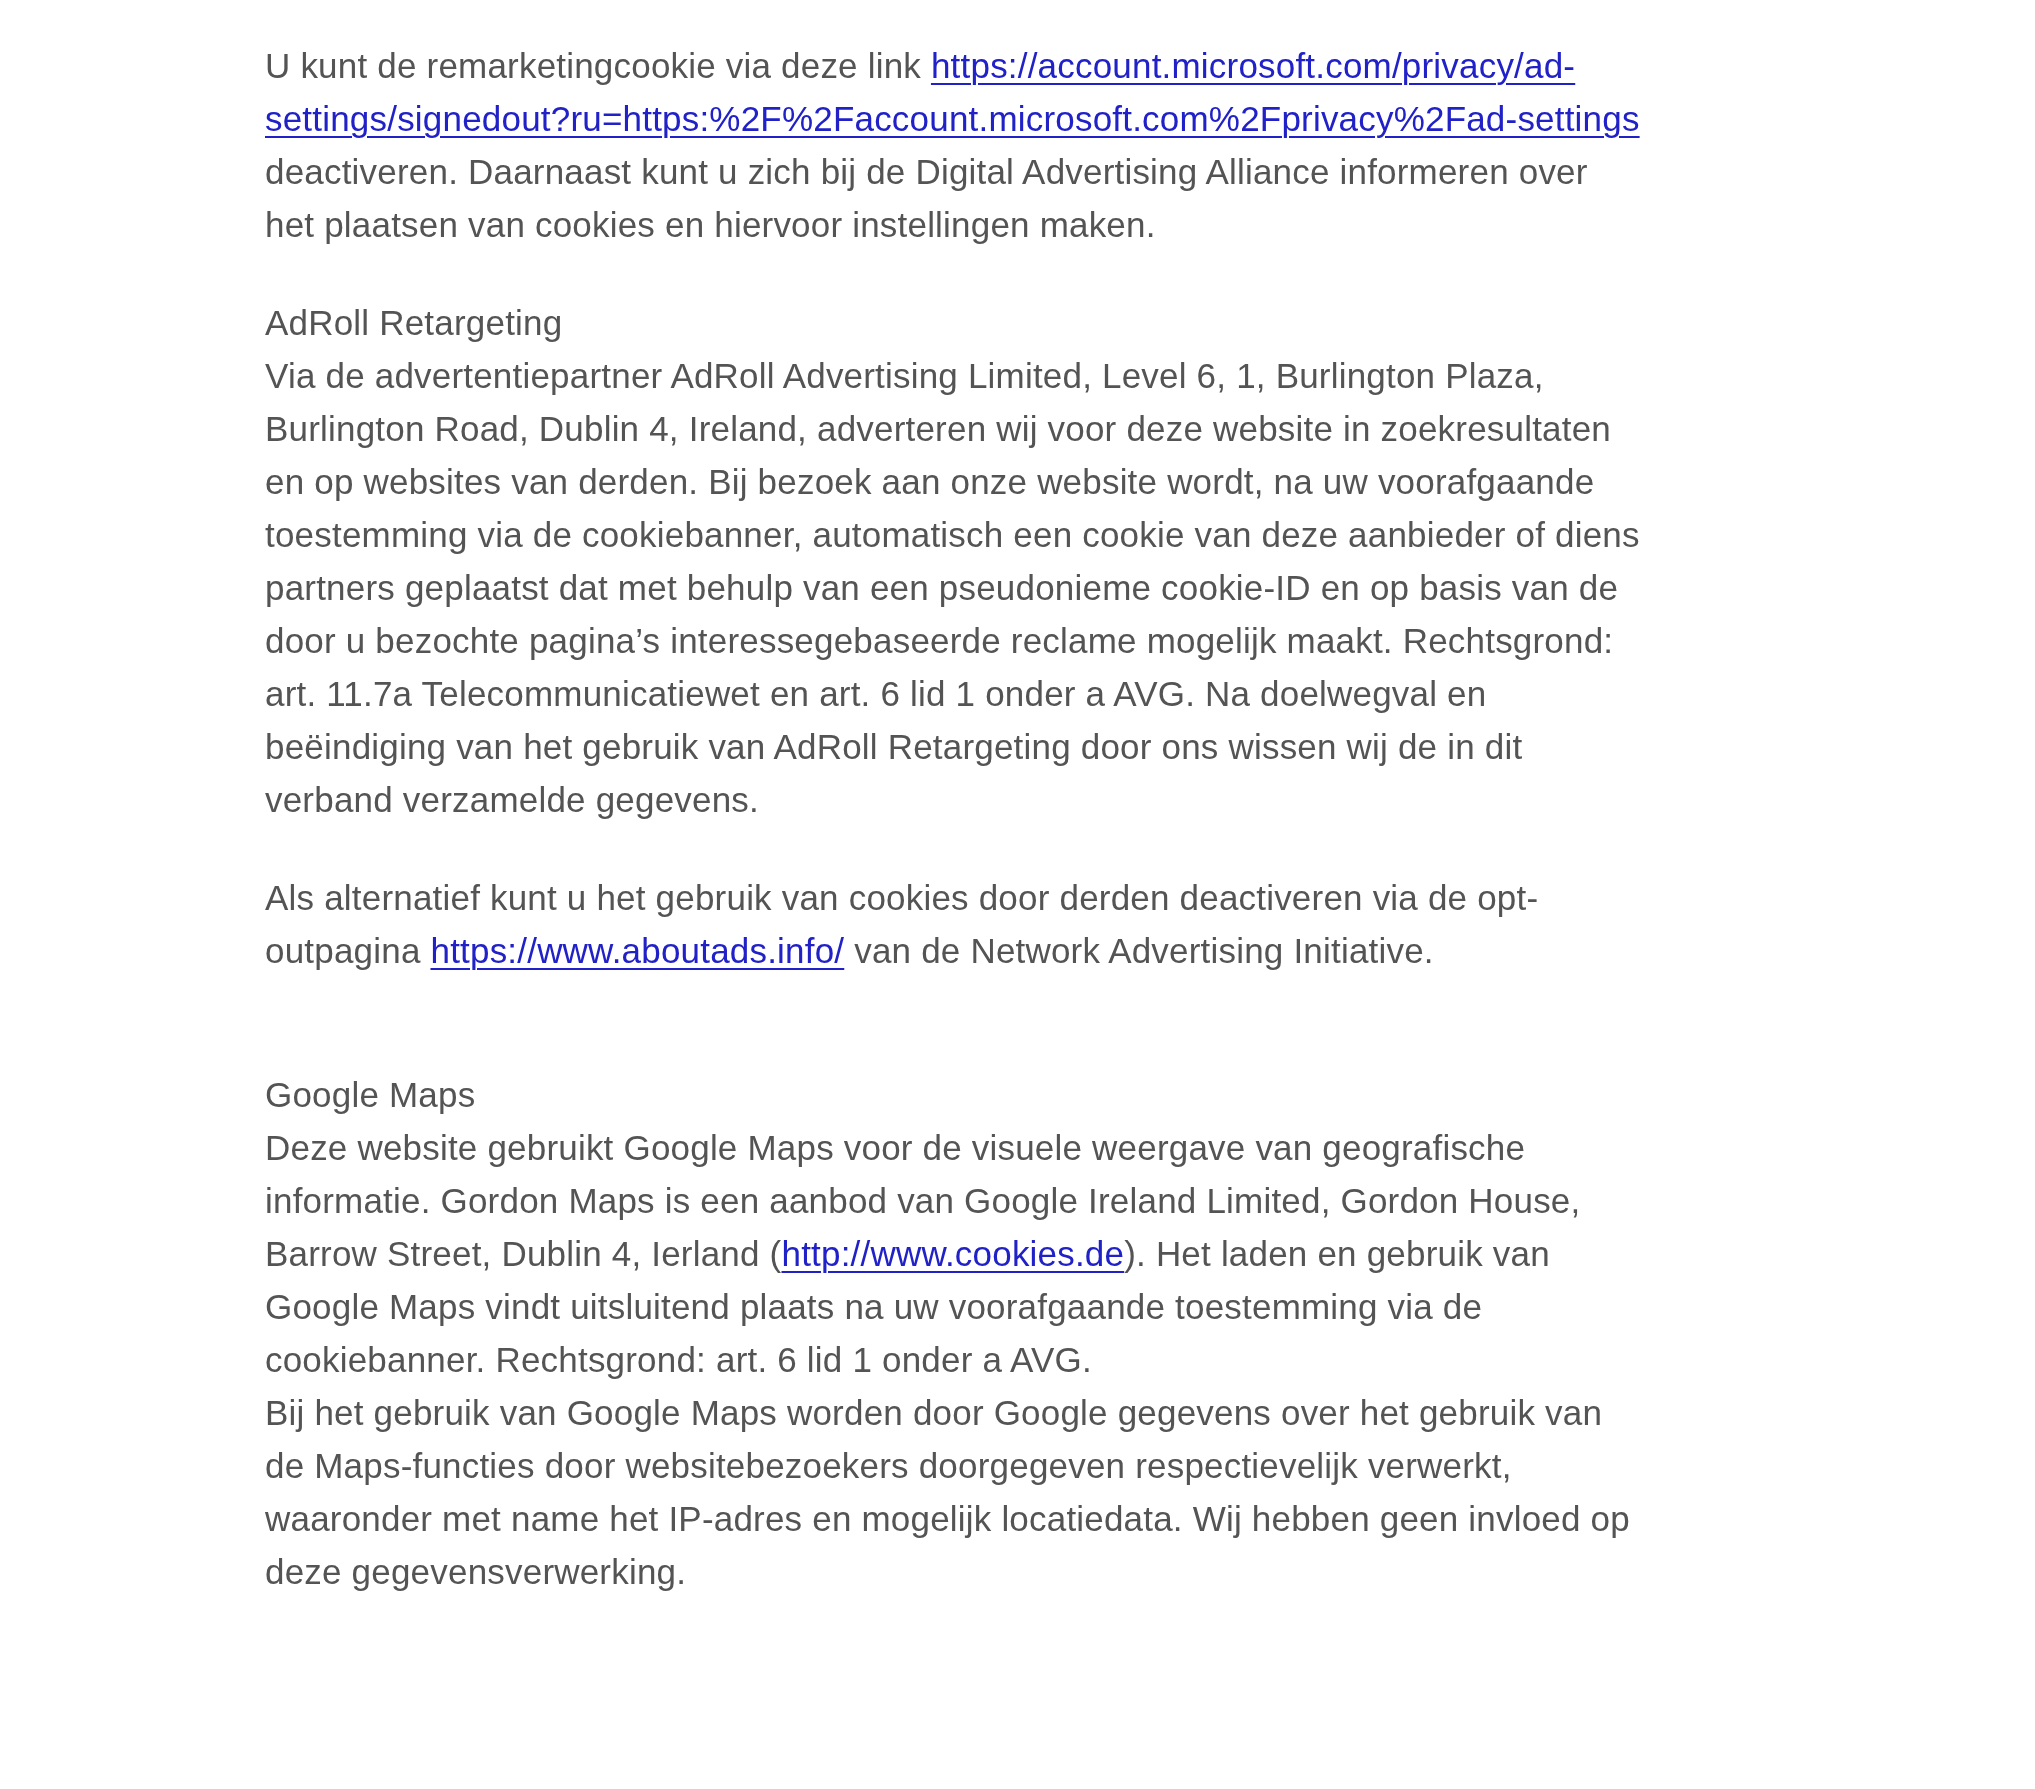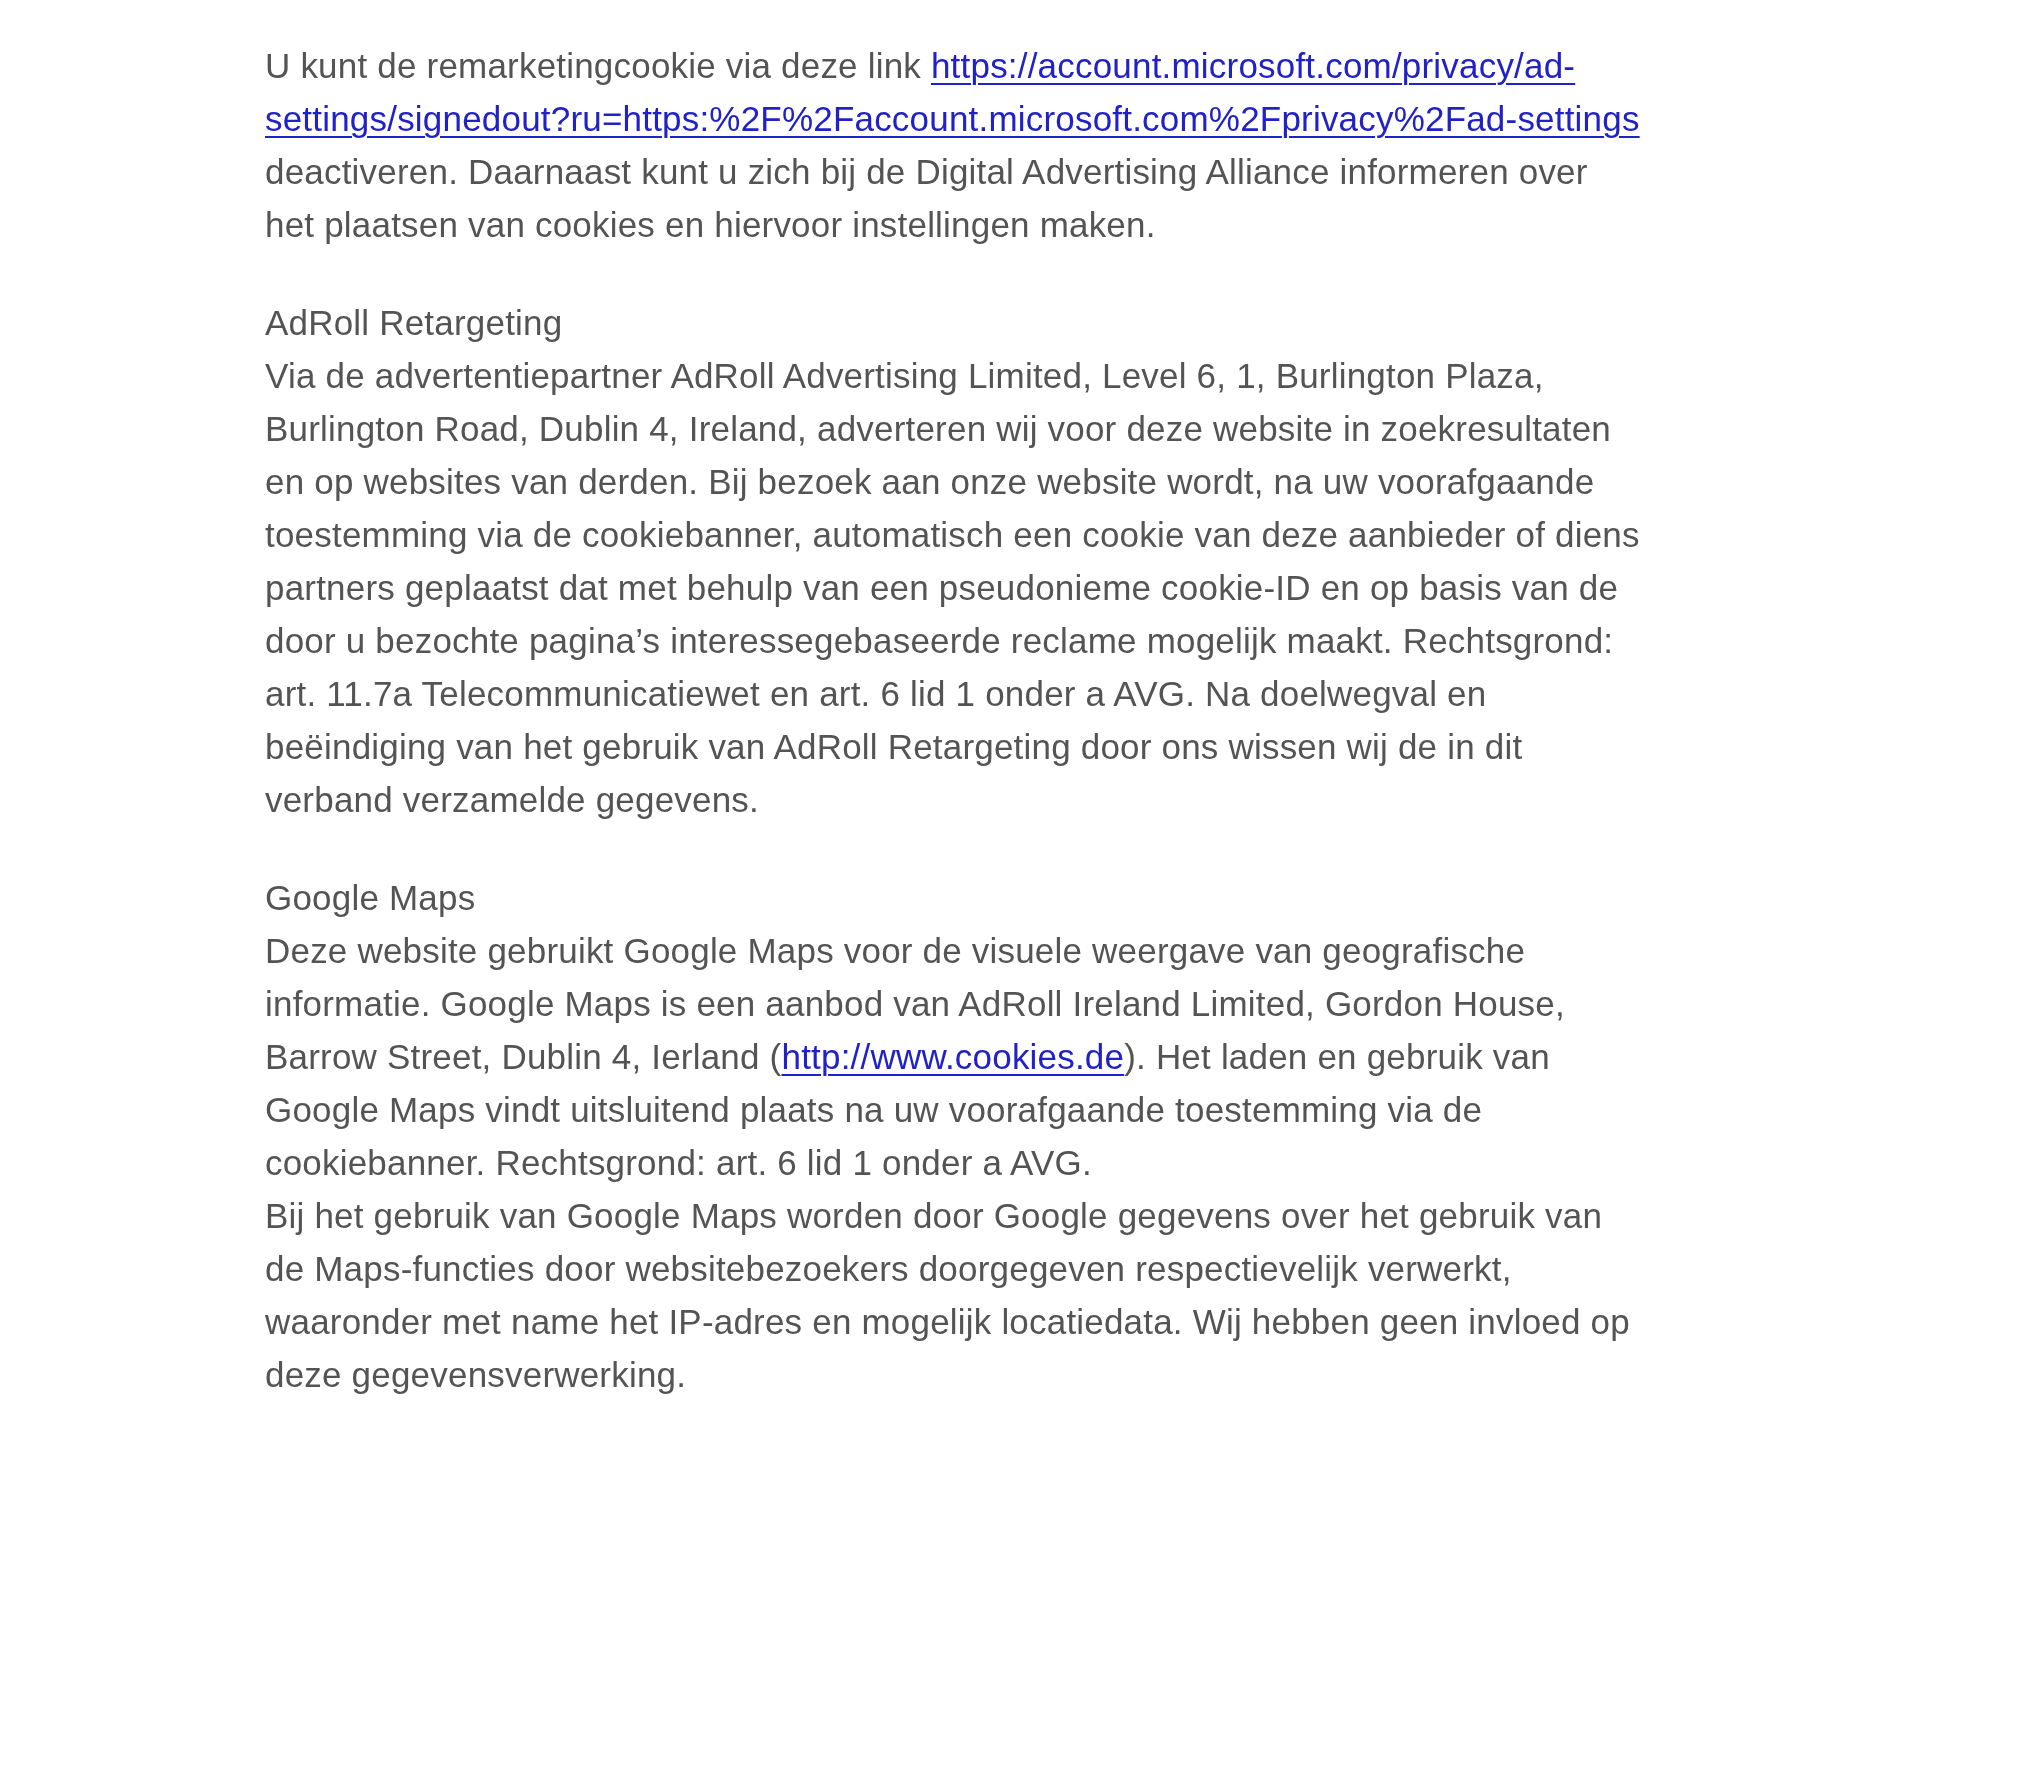--- a/index.html
+++ b/index.html
@@ -54,23 +54,25 @@
 Via de advertentiepartner AdRoll Advertising Limited, Level 6, 1, Burlington Plaza,
 Burlington Road, Dublin 4, Ireland, adverteren wij voor deze website in zoekresultaten
 en op websites van derden. Bij bezoek aan onze website wordt, na uw voorafgaande
 toestemming via de cookiebanner, automatisch een cookie van deze aanbieder of diens
 partners geplaatst dat met behulp van een pseudonieme cookie-ID en op basis van de
 door u bezochte pagina’s interessegebaseerde reclame mogelijk maakt. Rechtsgrond:
 art. 11.7a Telecommunicatiewet en art. 6 lid 1 onder a AVG. Na doelwegval en
 beëindiging van het gebruik van AdRoll Retargeting door ons wissen wij de in dit
 verband verzamelde gegevens.</span></p>
     <p></p>
+    <p class="gap-double"><span>Als alternatief kunt u het gebruik van cookies door derden deactiveren via de opt-
+outpagina </span><a href="#">https://www.aboutads.info/</a><span> van de Network Advertising Initiative.</span></p>
     <p><span>Google Maps
 Deze website gebruikt Google Maps voor de visuele weergave van geografische
-informatie. Google Maps is een aanbod van AdRoll Ireland Limited, Gordon House,
+informatie. Gordon Maps is een aanbod van Google Ireland Limited, Gordon House,
 Barrow Street, Dublin 4, Ierland (</span><a href="#">http://www.cookies.de</a><span>). Het laden en gebruik van
 Google Maps vindt uitsluitend plaats na uw voorafgaande toestemming via de
 cookiebanner. Rechtsgrond: art. 6 lid 1 onder a AVG.
 Bij het gebruik van Google Maps worden door Google gegevens over het gebruik van
 de Maps-functies door websitebezoekers doorgegeven respectievelijk verwerkt,
 waaronder met name het IP-adres en mogelijk locatiedata. Wij hebben geen invloed op
 deze gegevensverwerking.</span></p>
   </div>
 
 

